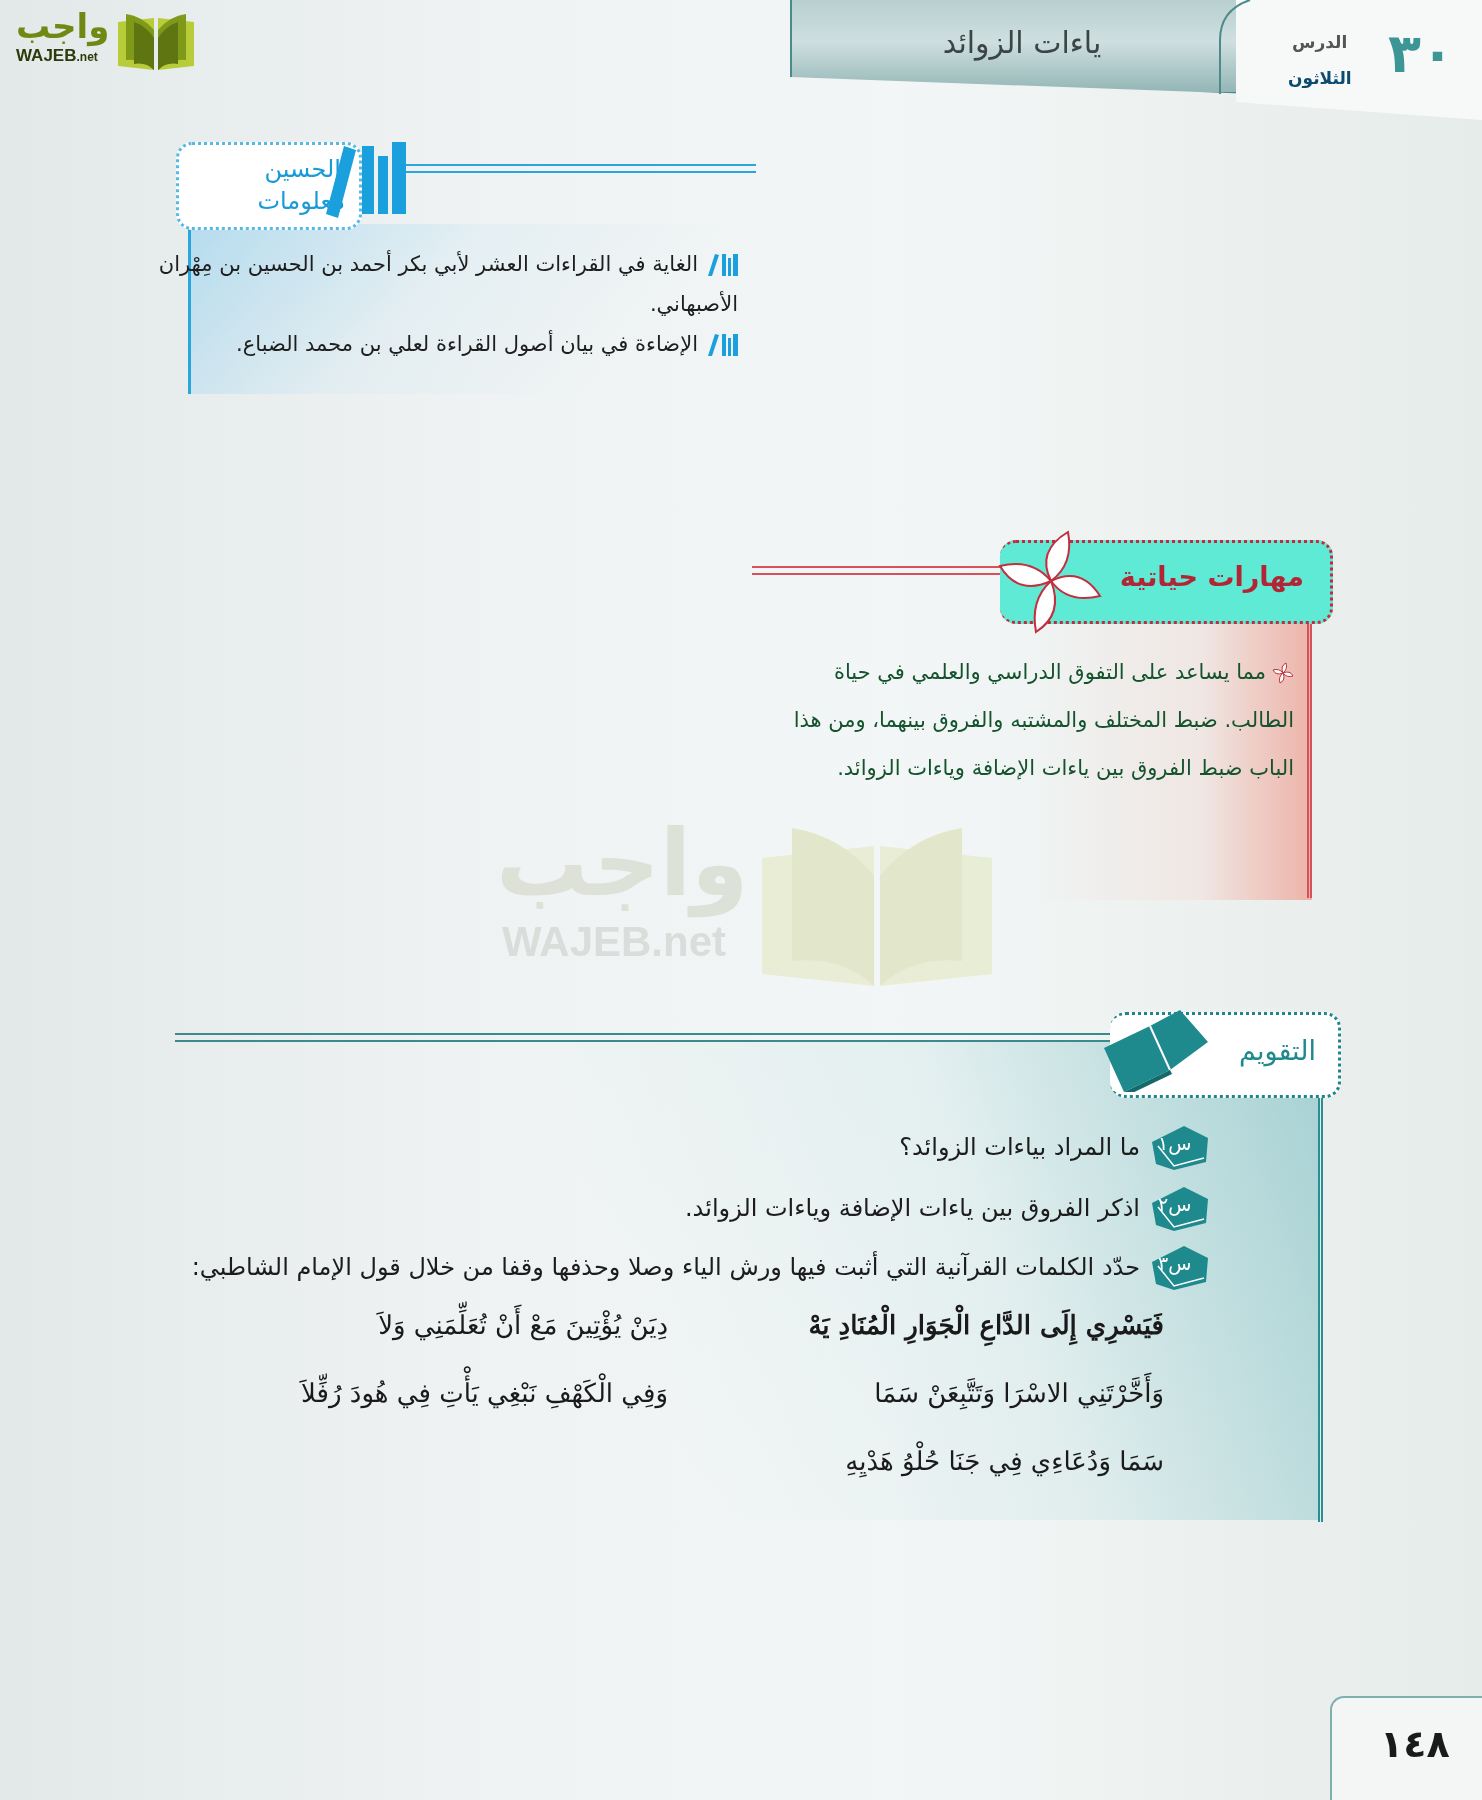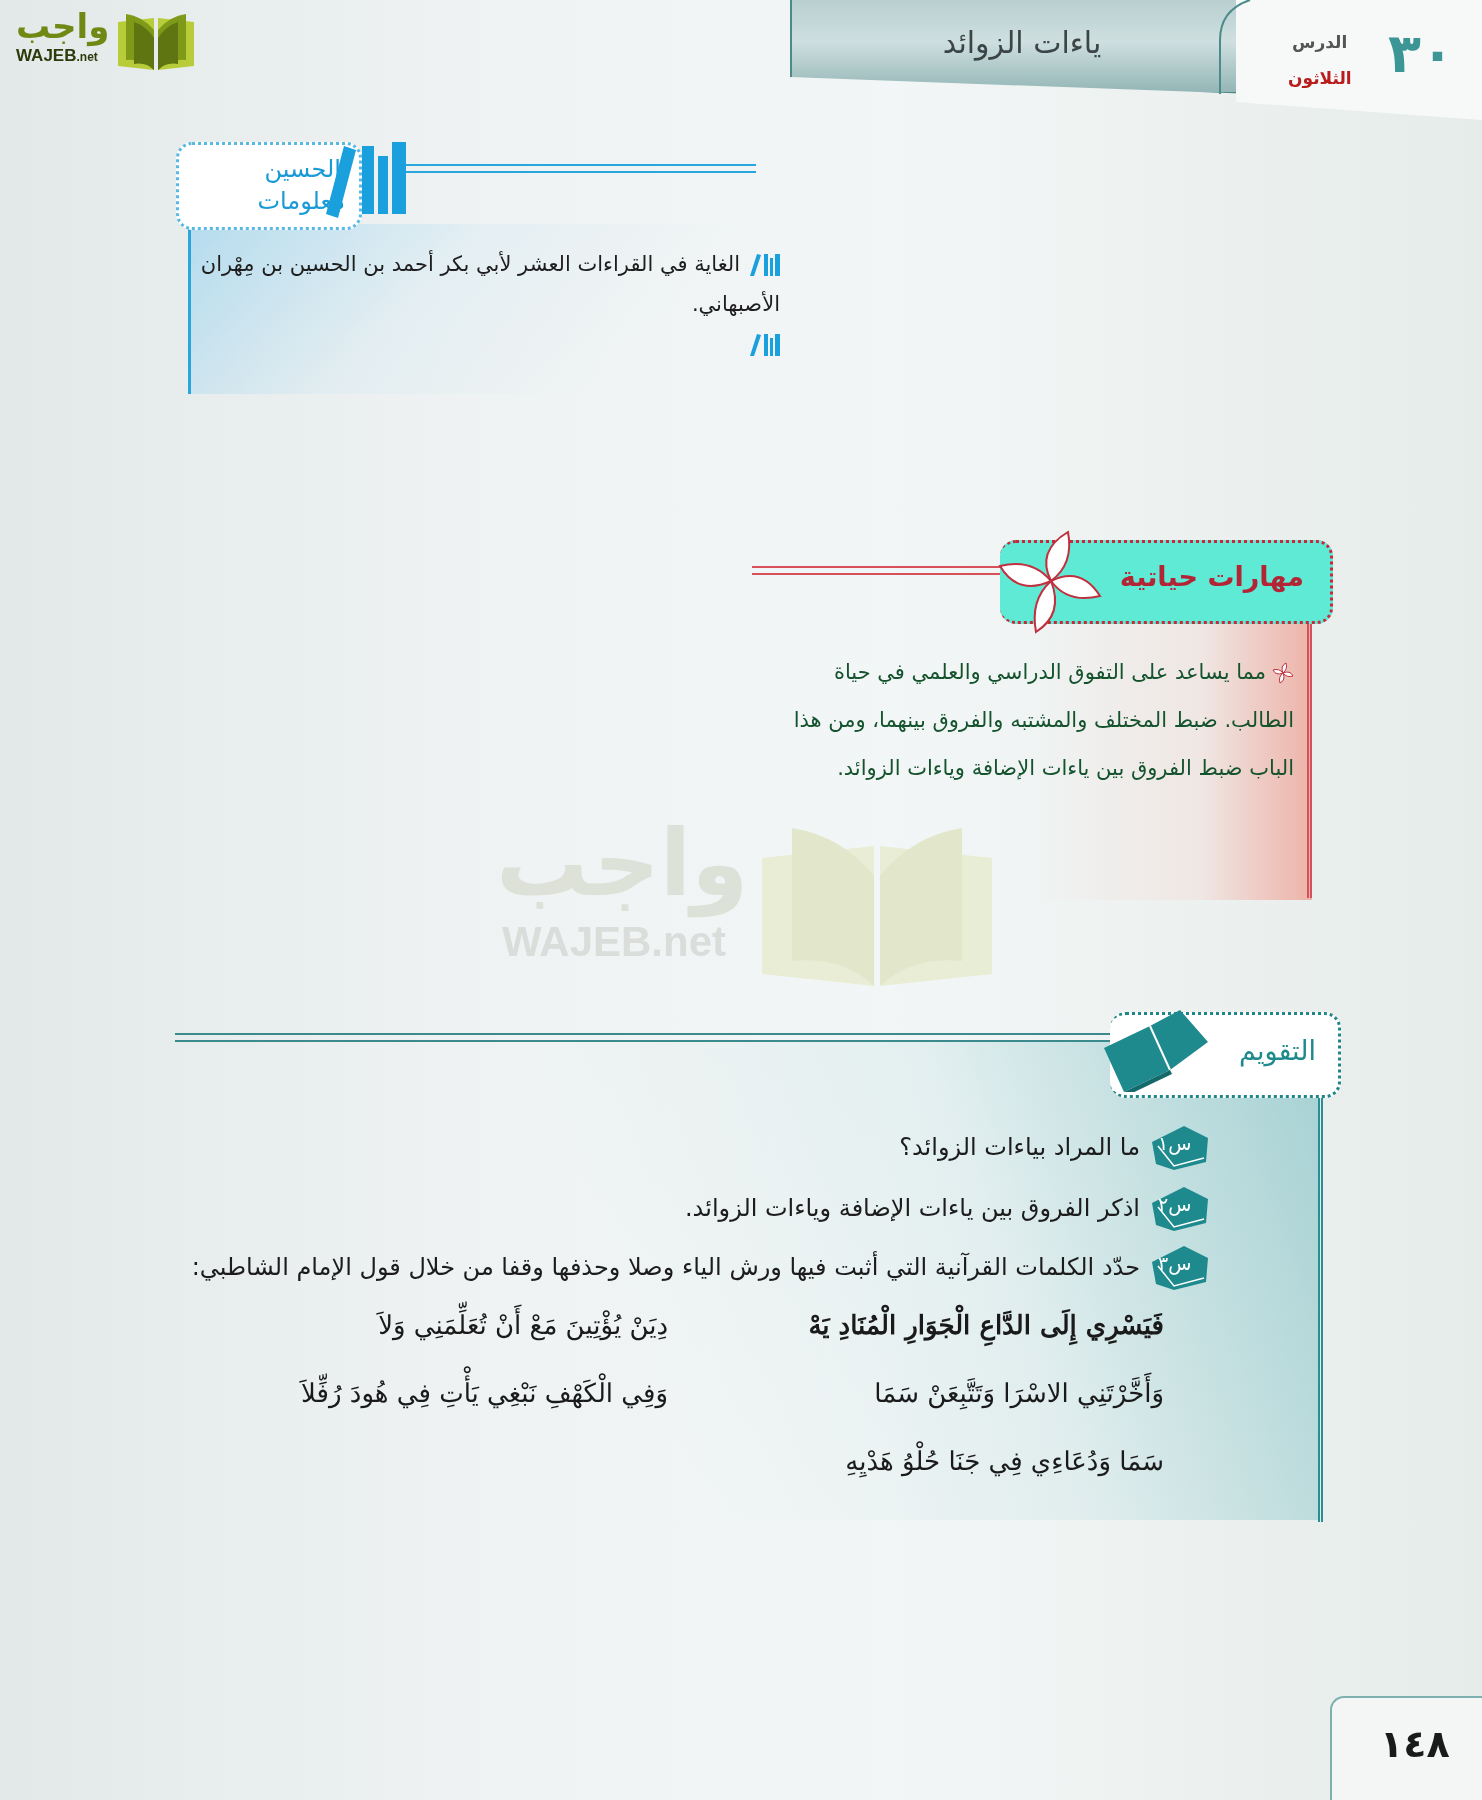--- a/index.html
+++ b/index.html
@@ -27,37 +27,37 @@
     display:flex; align-items:center; justify-content:center;
   }
   .title-tab::after{
     content:""; position:absolute; right:-2px; top:0; width:40px; height:100%;
   }
   .title-tab span { font-size:30px; color:#3c4546; margin-top:-8px; font-weight:500; }
 
   .lesson-box { left:1236px; top:0; width:246px; height:120px; background:#f7f9f9; clip-path:polygon(0 0,100% 0,100% 100%,0 85%); }
   .lesson-num { left:1388px; top:22px; font-size:54px; font-weight:bold; color:#3d9696; }
   .lesson-word1 { left:1292px; top:32px; font-size:17px; font-weight:bold; color:#555; }
-  .lesson-word2 { left:1288px; top:68px; font-size:17px; font-weight:bold; color:#b91c1c; }
+  .lesson-word2 { left:1288px; top:68px; font-size:17px; font-weight:bold; color:#0c4a6e; }
 
   
   .src-hline { left:400px; top:164px; width:356px; height:5px; border-top:2px solid #29a6dc; border-bottom:2px solid #29a6dc; }
   .src-badge {
     left:176px; top:142px; width:180px; height:82px; background:#fff;
     border-radius:16px; border:3px dotted #58b9e3;
   }
   .src-badge .t1 { position:absolute; right:18px; top:10px; font-size:24px; color:#1a9ad6; }
   .src-badge .t2 { position:absolute; right:14px; top:42px; font-size:24px; color:#1a9ad6; }
   .src-books { left:322px; top:138px; width:90px; height:80px; }
   .src-vline { left:188px; top:224px; width:3px; height:170px; background:#29a6dc; }
   .src-panel { left:191px; top:224px; width:580px; height:170px;
     background: linear-gradient(135deg, rgba(120,200,240,0.45) 0%, rgba(200,230,245,0.25) 40%, rgba(255,255,255,0) 75%); }
   .src-item { font-size:21px; color:#1e1e1e; line-height:40px; }
   .src-item .bullet { display:inline-block; width:30px; height:22px; vertical-align:middle; margin-left:10px; }
-  .src-list { right:702px; top:244px; width:590px; }
+  .src-list { right:744px; top:244px; width:590px; }
 
   
   .life-hline { left:752px; top:566px; width:260px; height:5px; border-top:2px solid #d8505a; border-bottom:2px solid #d8505a; }
   .life-badge { left:1000px; top:540px; width:330px; height:78px; background:#5eead4; border-radius:16px; border:3px dotted #c8283a; border-left:none; }
   .life-badge span { position:absolute; right:26px; top:18px; font-size:27px; font-weight:bold; color:#b32535; }
   .flower { left:996px; top:526px; width:110px; height:110px; }
   .life-panel { left:760px; top:620px; width:552px; height:280px;
     background: linear-gradient(270deg, rgba(240,120,100,0.5) 0%, rgba(250,200,190,0.25) 20%, rgba(255,255,255,0) 50%); }
   .life-vline { left:1307px; top:612px; width:5px; height:286px; border-left:2px solid #d8505a; border-right:2px solid #d8505a; box-sizing:border-box; }
   .life-text { right:188px; top:648px; width:520px; font-size:21px; color:#14532d; line-height:48px; }
@@ -140,21 +140,21 @@
         <rect x="20" y="4" width="3" height="18" fill="#1aa0dc"></rect>
         <rect x="25" y="0" width="5" height="22" fill="#1aa0dc"></rect>
       </svg><span>الغاية في القراءات العشر لأبي بكر أحمد بن الحسين بن مِهْران الأصبهاني.</span>
   </div>
   <div class="src-item">
     <svg class="bullet" viewBox="0 0 30 22">
         <polygon points="0,22 7,0 11,1 4,22" fill="#1aa0dc"></polygon>
         <rect x="14" y="0" width="4" height="22" fill="#1aa0dc"></rect>
         <rect x="20" y="4" width="3" height="18" fill="#1aa0dc"></rect>
         <rect x="25" y="0" width="5" height="22" fill="#1aa0dc"></rect>
-      </svg>
+      </svg><span>الإضاءة في بيان أصول القراءة لعلي بن محمد الضباع.</span>
   </div>
 </div>
 
 <div class="abs life-panel"></div>
 <div class="abs life-hline"></div>
 <div class="abs life-vline"></div>
 <div class="abs life-badge">
   <span>مهارات حياتية</span>
 </div>
 <svg class="abs flower" viewBox="0 0 110 110">

